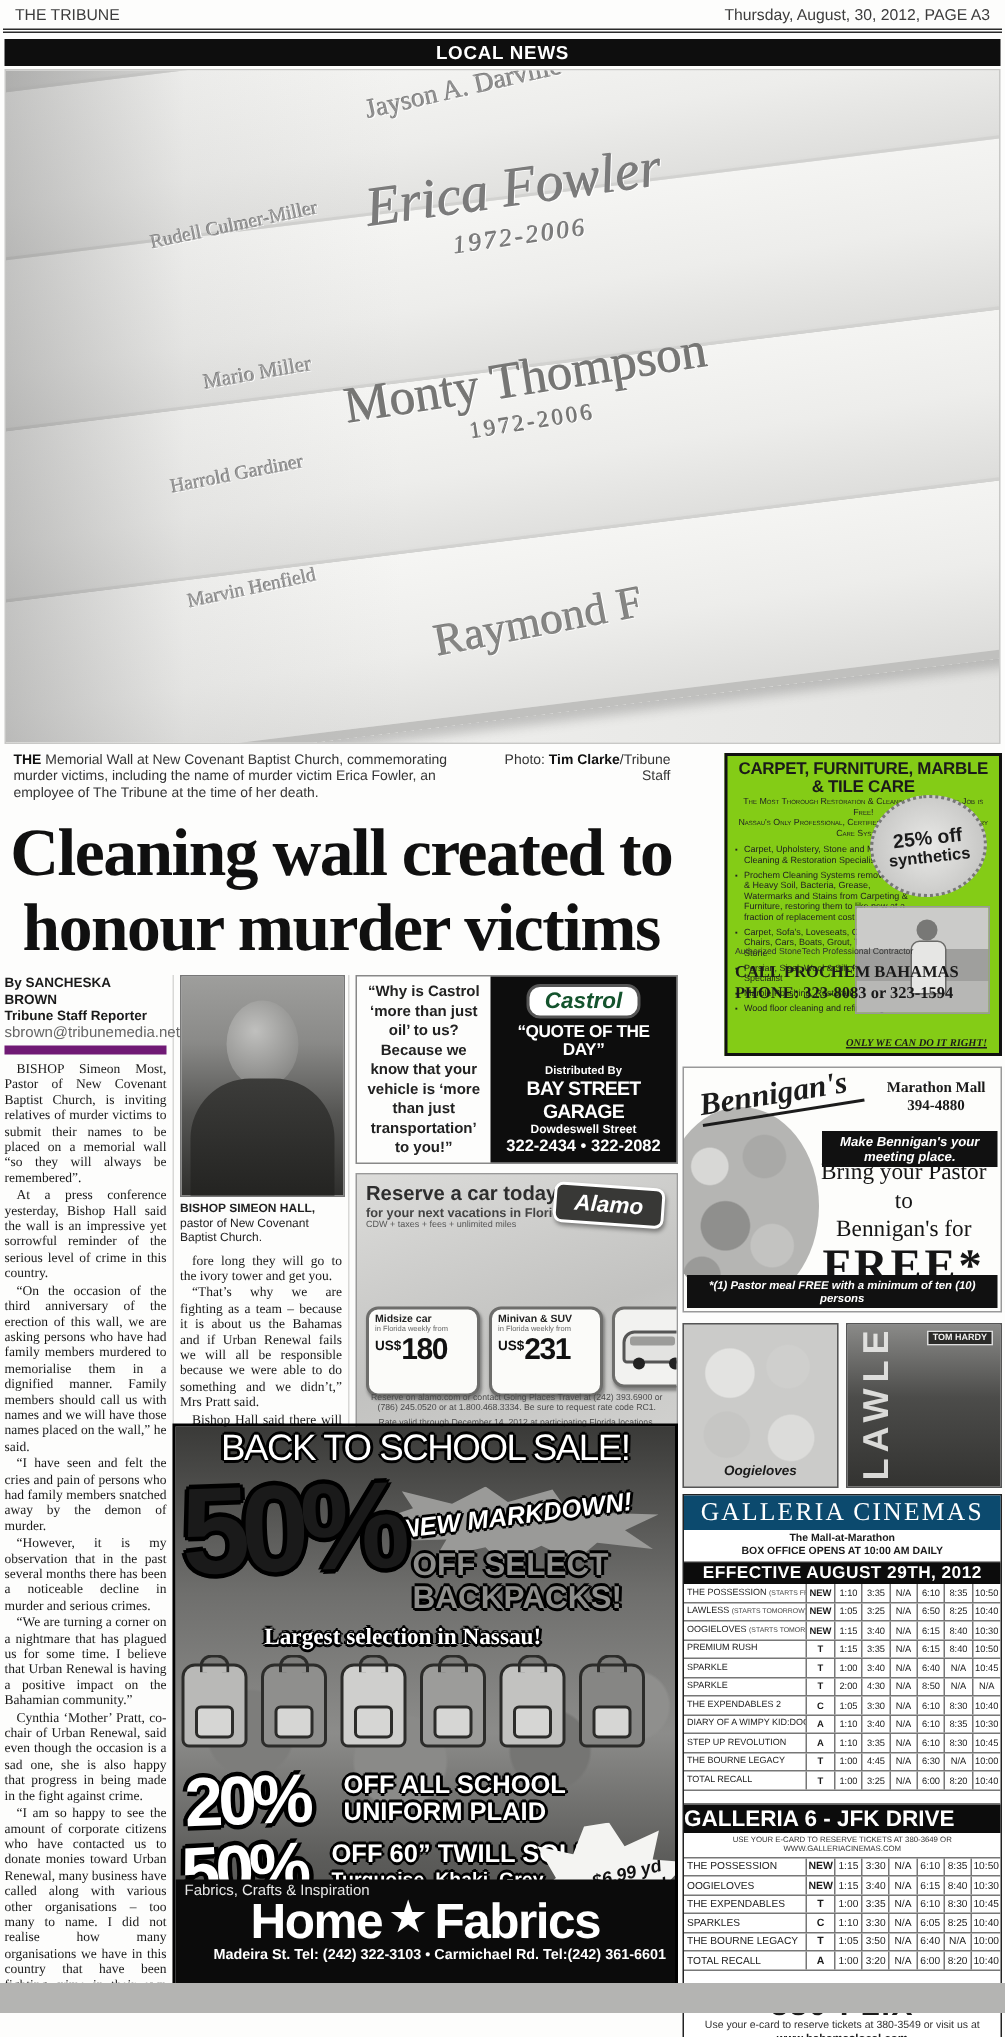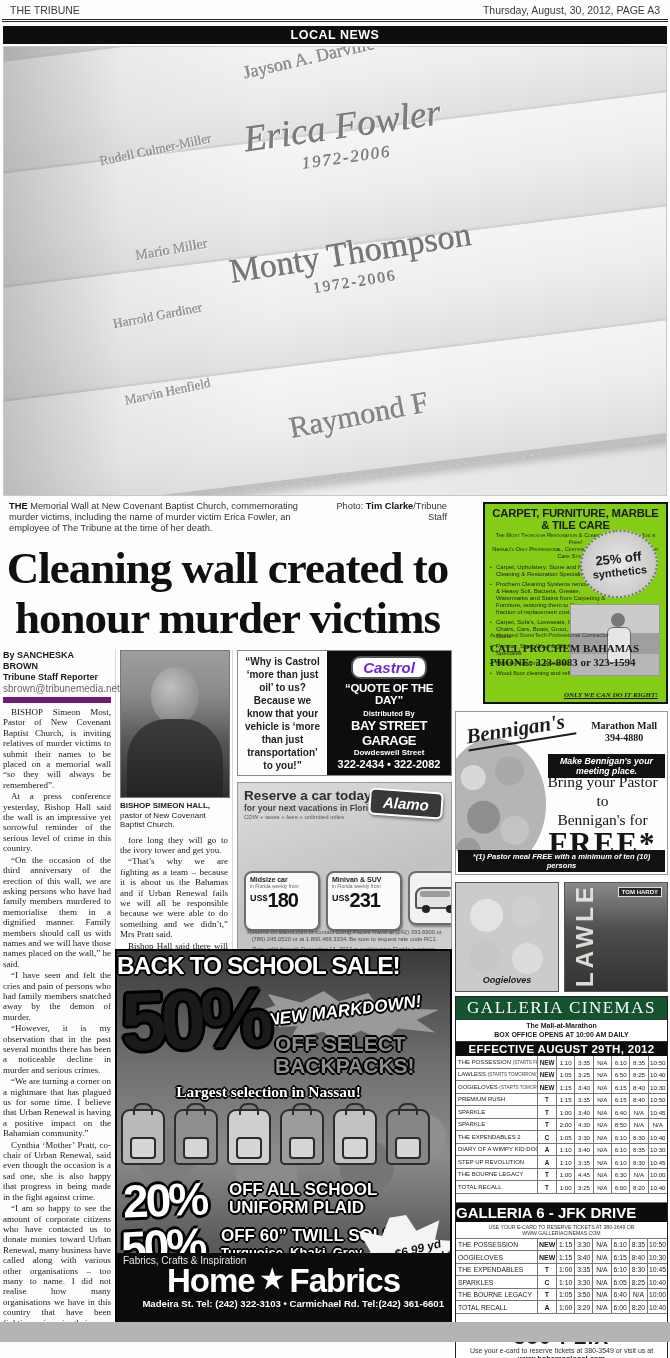--- a/index.html
+++ b/index.html
@@ -55,21 +55,21 @@
   .bishop-photo::before{content:"";position:absolute;left:30px;top:16px;width:48px;height:58px;border-radius:50%;
       background:radial-gradient(circle at 40% 35%,#c0c0be,#8d8d8b 70%,#6f6f6d);}
   .bishop-photo::after{content:"";position:absolute;left:6px;top:68px;width:96px;height:80px;border-radius:40px 40px 0 0;
       background:linear-gradient(180deg,#3c3c3a,#232321);}
   .bishop-cap{font-size:8px;line-height:9.5px;margin:3px 0 5px;color:#222;}
   
   .castrol{display:flex;border:1px solid #888;height:124px;margin-bottom:6px;}
   .castrol-quote{flex:1;display:flex;align-items:center;padding:4px 6px;font-weight:bold;font-size:10px;
                  line-height:13px;text-align:center;color:#222;}
   .castrol-right{width:118px;background:#0d0d0d;color:#fff;text-align:center;padding:4px 3px;}
-  .castrol-logo{display:inline-block;background:#fff;color:#6d28d9;font-weight:bold;font-style:italic;
+  .castrol-logo{display:inline-block;background:#fff;color:#14532d;font-weight:bold;font-style:italic;
                 font-size:15px;border-radius:9px;padding:1px 10px;border:2px solid #555;margin:1px 0 3px;}
   .castrol-tag{font-weight:bold;font-size:11.5px;letter-spacing:-.3px;}
   .castrol-dist{font-size:7.5px;font-weight:bold;margin-top:3px;}
   .castrol-garage{font-size:13px;font-weight:bold;letter-spacing:-.5px;}
   .castrol-street{font-size:8px;font-weight:bold;}
   .castrol-phones{font-size:11px;font-weight:bold;margin-top:1px;}
   
   .alamo{position:relative;height:180px;border:1px solid #999;overflow:hidden;padding:5px 6px;
          background:linear-gradient(160deg,#dcdcda,#c2c2c0 55%,#d3d3d1);}
   .alamo-title{font-size:13.5px;font-weight:bold;color:#2e2e2e;}
@@ -96,21 +96,21 @@
   .alamo-site{position:absolute;right:8px;bottom:3px;font-size:7px;font-weight:bold;color:#333;}
   
   .hf{position:relative;width:333px;height:372px;border:2px solid #000;margin:6px 0 0 0;overflow:hidden;
       background:
         radial-gradient(circle at 15% 55%,#7d7d7b 0 28px,transparent 30px),
         radial-gradient(circle at 45% 60%,#8a8a88 0 30px,transparent 32px),
         radial-gradient(circle at 75% 58%,#757573 0 26px,transparent 28px),
         radial-gradient(circle at 92% 50%,#8f8f8d 0 22px,transparent 24px),
         linear-gradient(180deg,#3a3a38 0%,#6f6f6d 30%,#8c8c8a 55%,#5b5b59 78%,#454543 100%);}
   .ol{color:#fff;text-shadow:-2px 0 #000,2px 0 #000,0 -2px #000,0 2px #000,-1px -1px #000,1px 1px #000,-1px 1px #000,1px -1px #000;}
-  .hf-h1{position:absolute;left:0;right:0;top:1px;text-align:left;font-size:24.5px;font-weight:700;letter-spacing:-1px;}
+  .hf-h1{position:absolute;left:0;right:0;top:1px;text-align:center;font-size:24.5px;font-weight:400;letter-spacing:-1px;}
   .hf-burst{position:absolute;left:136px;top:40px;width:186px;height:52px;background:#9a9a98;
       clip-path:polygon(2% 40%,12% 28%,8% 6%,26% 22%,38% 0%,46% 20%,62% 4%,66% 24%,86% 10%,82% 34%,100% 36%,88% 56%,98% 80%,78% 72%,70% 96%,58% 76%,44% 100%,38% 78%,20% 92%,24% 68%,4% 70%,14% 52%);}
   .hf-markdown{position:absolute;left:150px;top:50px;font-size:17px;font-weight:900;font-style:italic;transform:rotate(-7deg);}
   .hf-50{position:absolute;left:4px;top:22px;font-size:82px;font-weight:900;letter-spacing:-6px;transform:rotate(-2deg);
          text-shadow:-3px 0 #000,3px 0 #000,0 -3px #000,0 3px #000,-2px -2px #000,2px 2px #000,-2px 2px #000,2px -2px #000;}
   .hf-off1{position:absolute;left:158px;top:82px;font-size:21px;line-height:22px;font-weight:900;color:#8d8d8b;
            text-shadow:-2px 0 #000,2px 0 #000,0 -2px #000,0 2px #000,-1px 1px #000,1px -1px #000;}
   .hf-largest{position:absolute;left:0;right:30px;top:132px;text-align:center;font-size:15.5px;font-weight:900;
               font-family:"Liberation Serif",serif;}
   .hf-packs{position:absolute;left:4px;top:158px;display:flex;gap:9px;}
@@ -188,21 +188,21 @@
   .poster-oog .t{position:absolute;left:0;right:0;bottom:6px;text-align:center;font-style:italic;font-weight:bold;
       font-size:9px;color:#77777
 5;}
   .poster-law{background:linear-gradient(180deg,#8a8a88 0%,#4c4c4a 45%,#333331 100%);}
   .poster-law .actor{position:absolute;right:5px;top:4px;border:1px solid #ddd;color:#f2f2f0;font-size:6px;
       font-weight:bold;padding:1px 3px;background:#2a2a28;}
   .poster-law .t{position:absolute;left:6px;top:6px;bottom:4px;writing-mode:vertical-rl;transform:rotate(180deg);
       font-size:24px;font-weight:900;letter-spacing:4px;color:rgba(235,235,233,.9);}
   
   .cinema{border:1px solid #222;background:#fff;}
-  .cin-header{background:#14532d;color:#fff;text-align:center;font-family:"Liberation Serif",serif;
+  .cin-header{background:#0c4a6e;color:#fff;text-align:center;font-family:"Liberation Serif",serif;
       font-variant:small-caps;font-size:17px;letter-spacing:1.5px;padding:1px 0 2px;}
   .cin-sub{text-align:center;font-size:7px;font-weight:bold;line-height:8.5px;padding:2px 0;border-bottom:1px solid #333;}
   .cin-eff{background:#0c0c0c;color:#fff;text-align:center;font-weight:900;font-size:11.5px;letter-spacing:.3px;padding:1px 0;}
   .ct-row{display:grid;grid-template-columns:82px 19px repeat(6,1fr);border-bottom:1px solid #777;}
   .ct-row>div{border-right:1px solid #777;padding:2.5px 1px 2px;}
   .ct-row>div:last-child{border-right:none;}
   .ct-title{font-size:6px;color:#222;text-align:left;padding-left:2px !important;white-space:nowrap;overflow:hidden;}
   .ct-q{font-size:4.6px;color:#444;}
   .ct-tag{font-size:6.3px;font-weight:bold;text-align:center;}
   .ct-time{font-size:6.2px;text-align:center;color:#222;}

